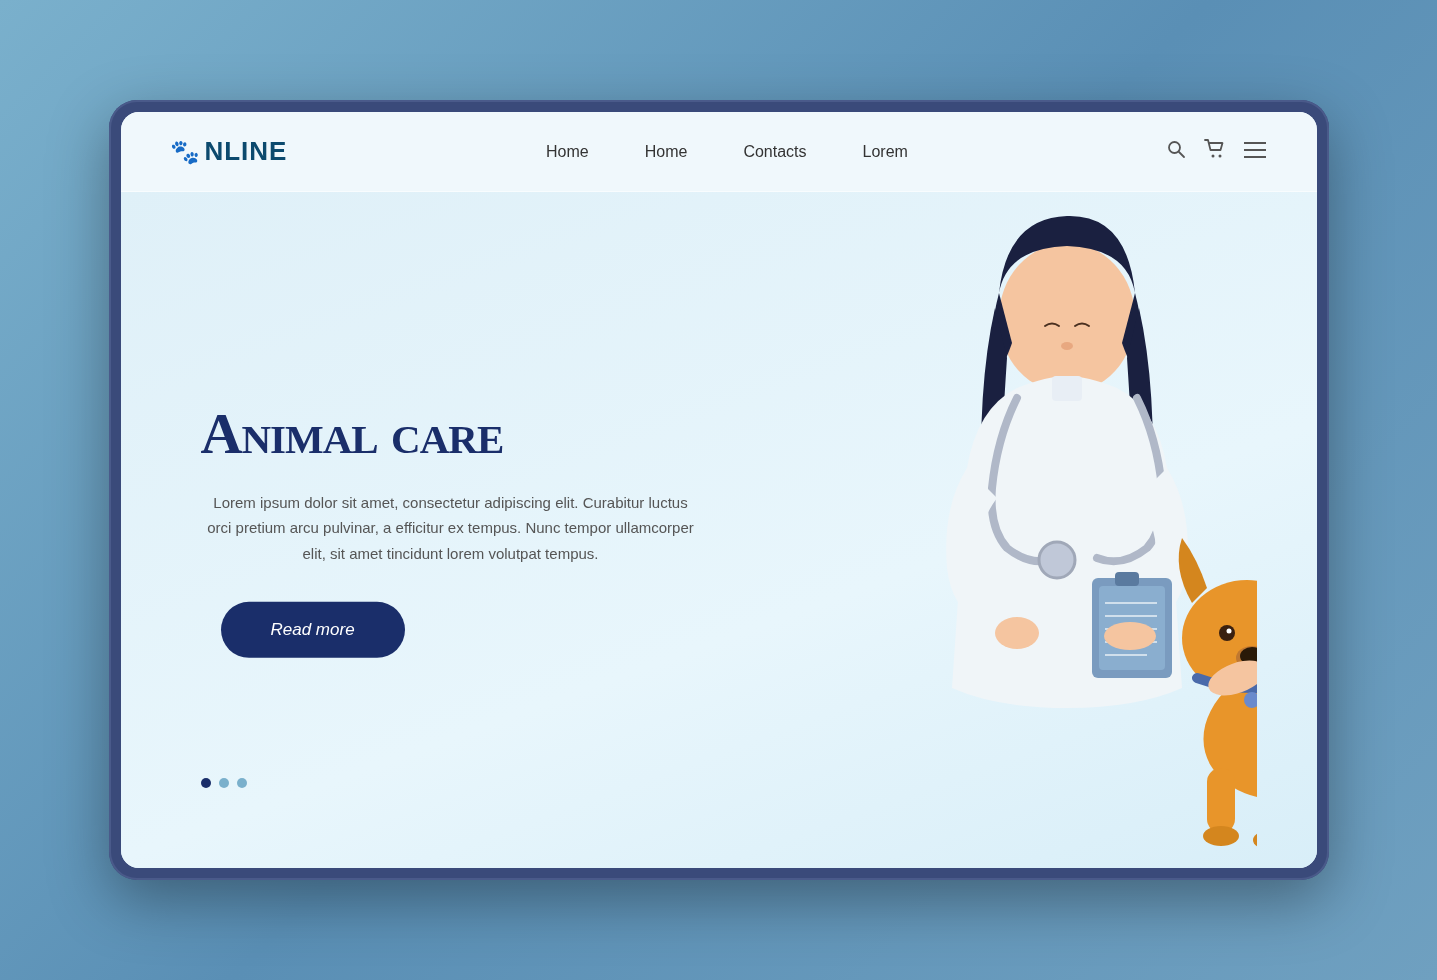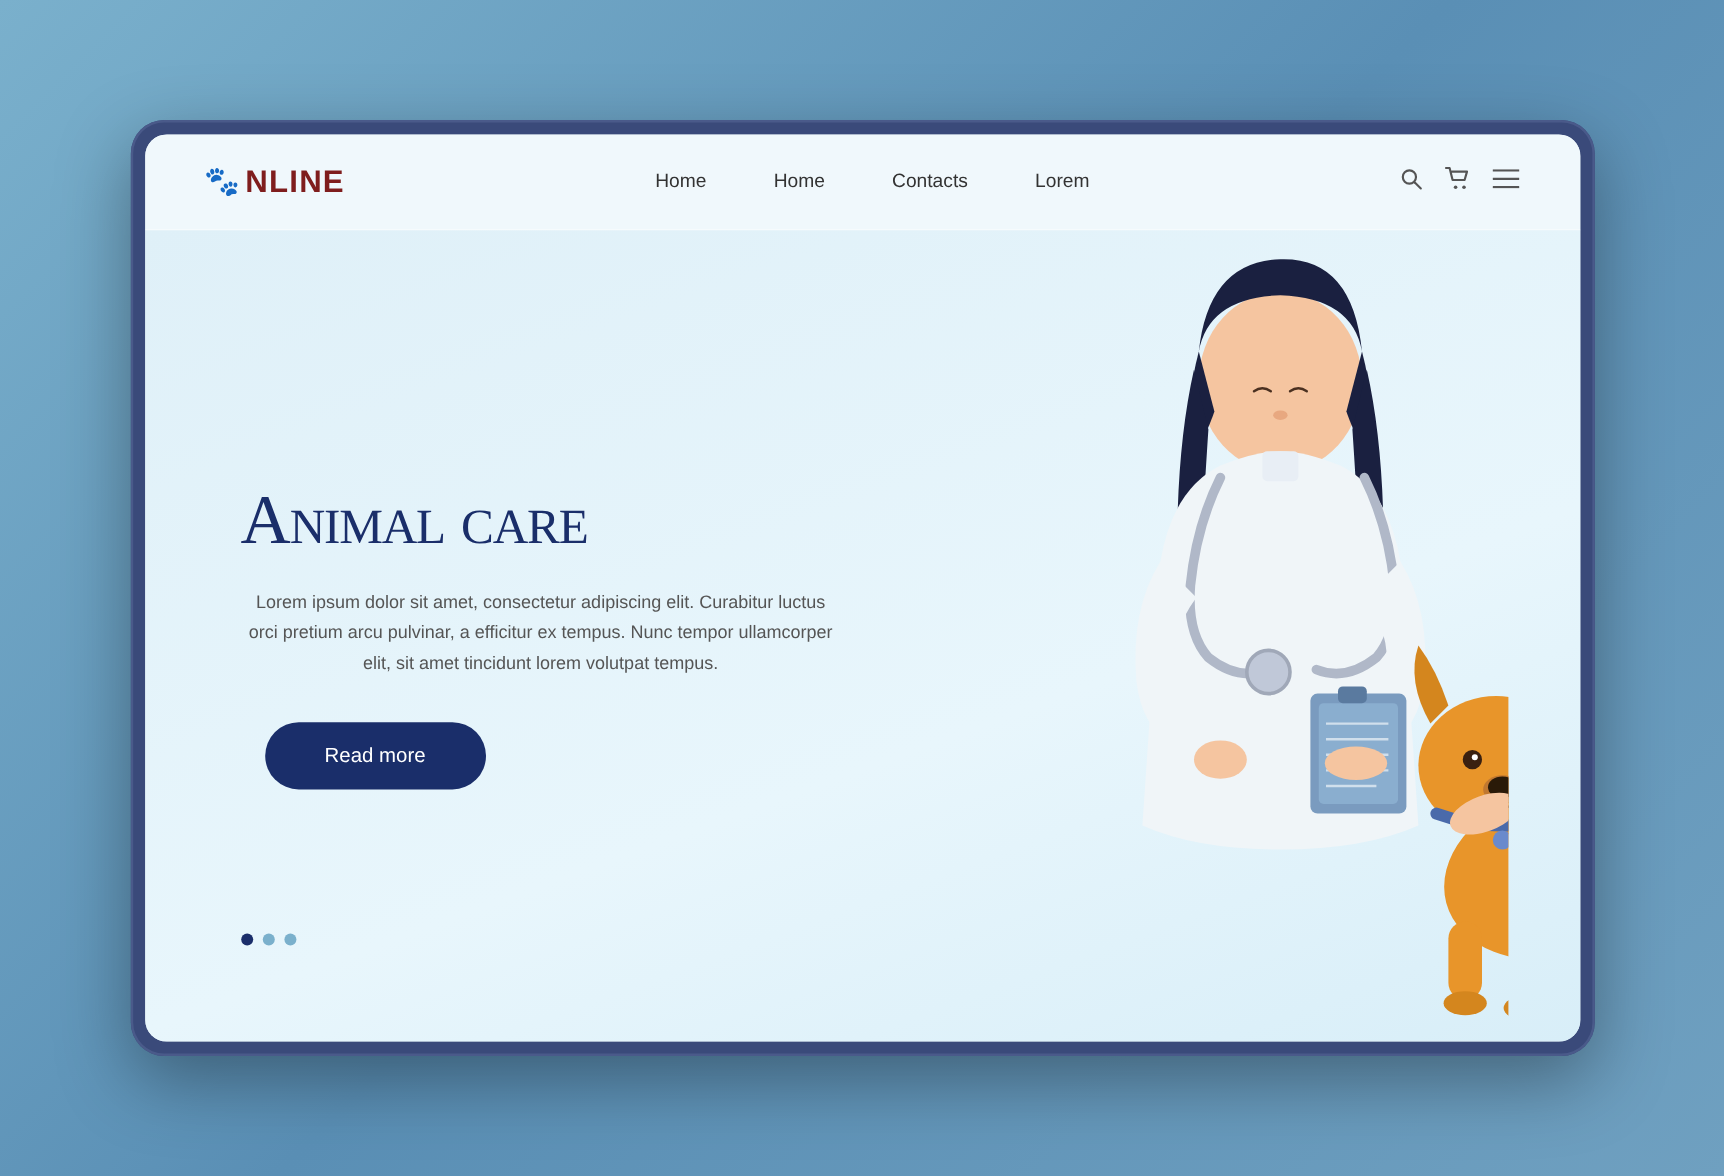--- a/index.html
+++ b/index.html
@@ -55,21 +55,21 @@
 
     .logo-paw {
       color: #7ecfc0;
       font-size: 24px;
       margin-right: 2px;
     }
 
     .logo-text {
       font-size: 26px;
       font-weight: 700;
-      color: #7f1d1d;
+      color: #0c4a6e;
       letter-spacing: 1px;
       text-transform: uppercase;
     }
 
     .nav-links {
       display: flex;
       align-items: center;
       gap: 56px;
       list-style: none;
     }
@@ -107,21 +107,21 @@
       position: absolute;
       left: 80px;
       top: 50%;
       transform: translateY(-50%);
       max-width: 500px;
       z-index: 2;
     }
 
     .hero-title {
       font-size: 58px;
-      font-weight: 400;
+      font-weight: 700;
       color: #1a2e6a;
       line-height: 1.1;
       margin-bottom: 24px;
       font-family: Georgia, 'Times New Roman', serif;
       letter-spacing: -1px;
     }
 
     .hero-description {
       color: #555;
       font-size: 15px;
@@ -134,20 +134,21 @@
       background: #1a2e6a;
       color: white;
       border: none;
       padding: 18px 50px;
       border-radius: 50px;
       font-size: 17px;
       cursor: pointer;
       font-weight: 500;
       display: inline-block;
       margin-left: 20px;
+      font-style: italic;
     }
 
     .dots {
       display: flex;
       gap: 8px;
       margin-top: 24px;
       margin-left: 80px;
     }
 
     .dot {

